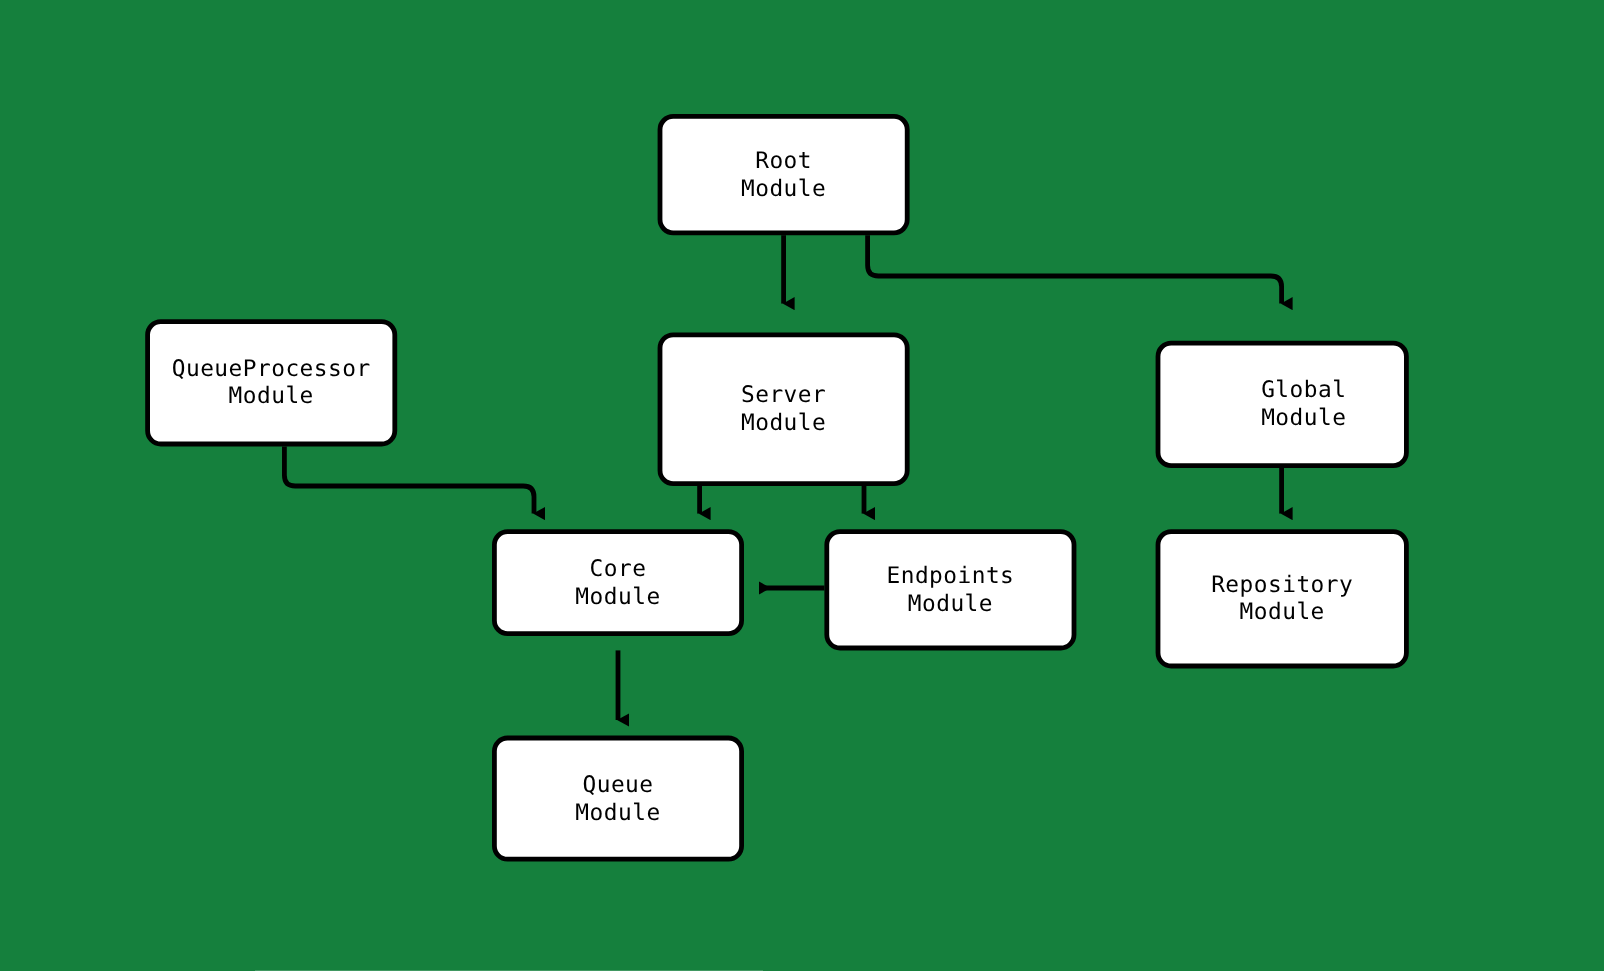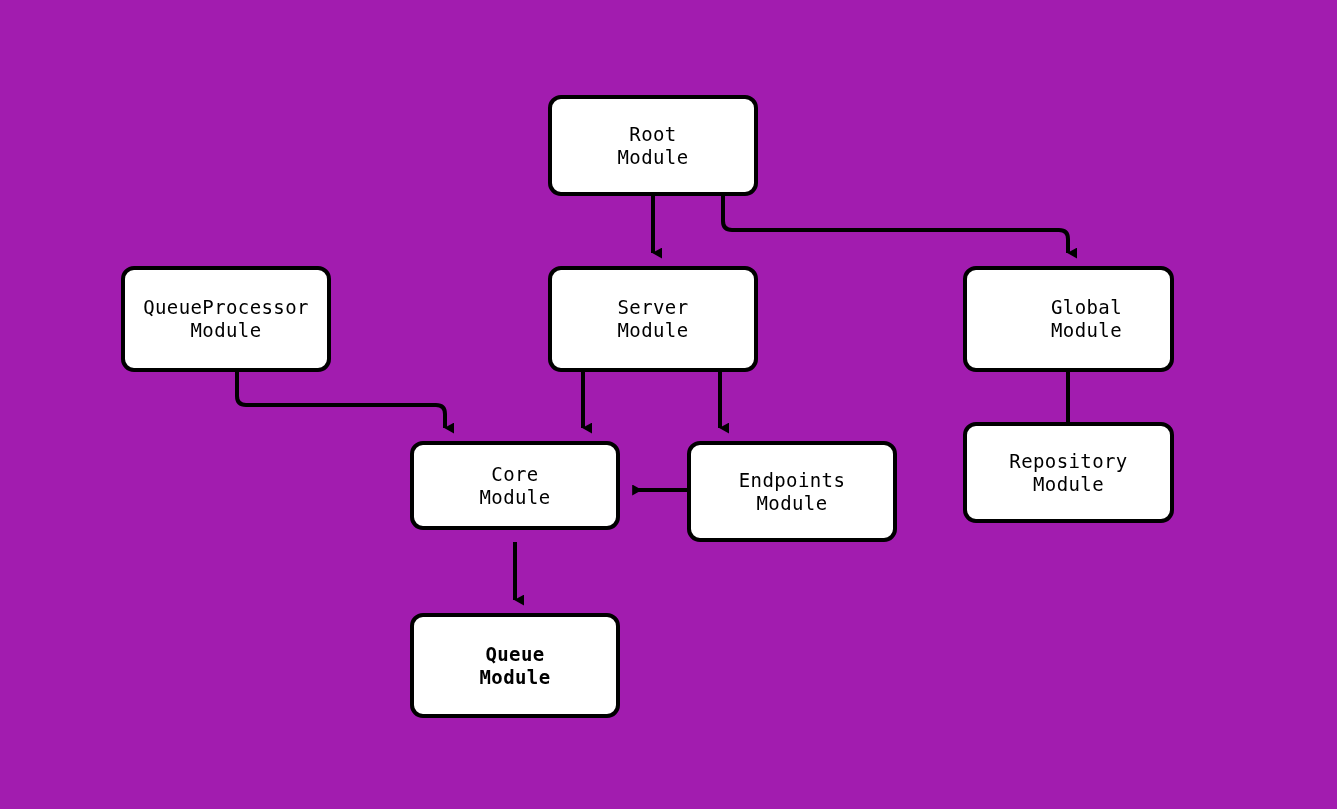--- a/index.html
+++ b/index.html
@@ -11,21 +11,21 @@
   body {
     width: 1337px;
     height: 809px;
     font-family: "DejaVu Sans Mono", "Liberation Mono", monospace;
     overflow: hidden;
   }
   #diagram-root {
     position: relative;
     width: 1337px;
     height: 809px;
-    background: #a21caf;
+    background: #15803d;
   }
   #diagram-svg {
     position: absolute;
     left: 0;
     top: 0;
     width: 1337px;
     height: 809px;
     display: block;
   }
   .node-box {
@@ -85,43 +85,43 @@
   <div class="node-box" style="left:548px; top:95px; width:210px; height:101px;">
     <div class="node-line">Root</div>
     <div class="node-line">Module</div>
   </div>
 
   <div class="node-box" style="left:121px; top:266px; width:210px; height:106px;">
     <div class="node-line">QueueProcessor</div>
     <div class="node-line">Module</div>
   </div>
 
-  <div class="node-box" style="left:548px; top:266px; width:210px; height:106px;">
+  <div class="node-box" style="left:548px; top:277px; width:210px; height:128px;">
     <div class="node-line">Server</div>
     <div class="node-line">Module</div>
   </div>
 
-  <div class="node-box" style="left:963px; top:266px; width:211px; height:106px;padding-left:36px;">
+  <div class="node-box" style="left:963px; top:284px; width:211px; height:106px;padding-left:36px;">
     <div class="node-line">Global</div>
     <div class="node-line">Module</div>
   </div>
 
   <div class="node-box" style="left:410px; top:441px; width:210px; height:89px;">
     <div class="node-line">Core</div>
     <div class="node-line">Module</div>
   </div>
 
   <div class="node-box" style="left:687px; top:441px; width:210px; height:101px;">
     <div class="node-line">Endpoints</div>
     <div class="node-line">Module</div>
   </div>
 
-  <div class="node-box" style="left:963px; top:422px; width:211px; height:101px;">
+  <div class="node-box" style="left:963px; top:441px; width:211px; height:116px;">
     <div class="node-line">Repository</div>
     <div class="node-line">Module</div>
   </div>
 
-  <div class="node-box" style="left:410px; top:613px; width:210px; height:105px;font-weight:bold;">
+  <div class="node-box" style="left:410px; top:613px; width:210px; height:105px;">
     <div class="node-line">Queue</div>
     <div class="node-line">Module</div>
   </div>
 
 </div>
 
 </body></html>

